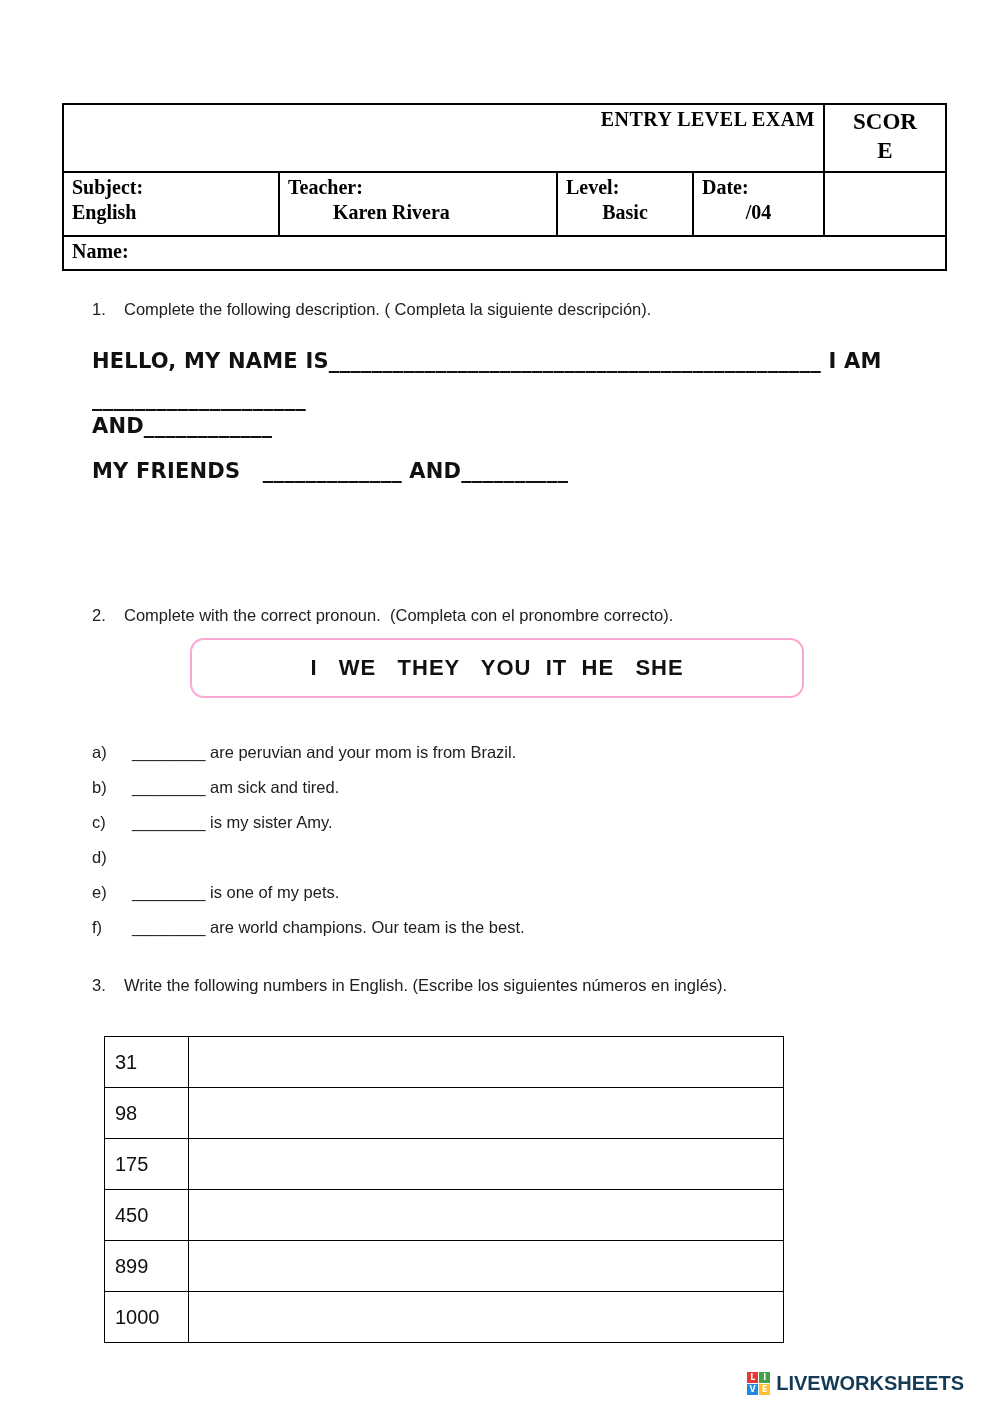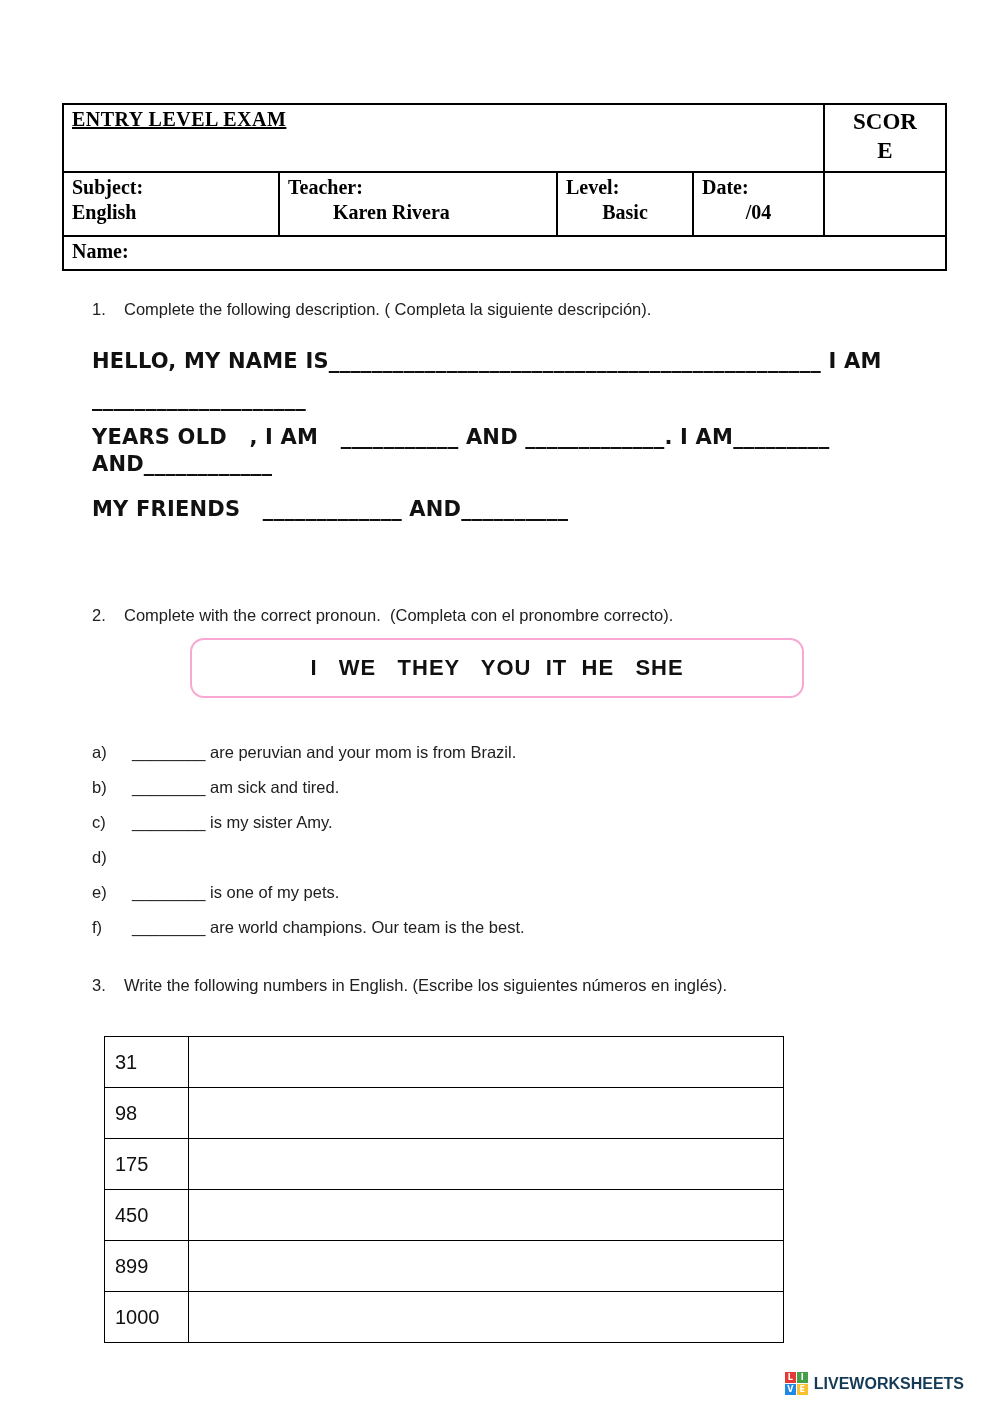--- a/index.html
+++ b/index.html
@@ -14,21 +14,21 @@
 
   
   .header-table{
     position:absolute;top:103px;left:62px;
     border-collapse:collapse;table-layout:fixed;
     width:883px;
     font-family:"Liberation Serif", serif;
     font-weight:bold;color:#000;
   }
   .header-table td{border:2px solid #000;padding:3px 8px 5px 8px;vertical-align:top;font-size:20px;}
-  .title-cell{height:58px;text-align:left;vertical-align:middle;font-size:23px;letter-spacing:.5px;text-decoration:underline;}
+  .title-cell{height:58px;text-align:right;vertical-align:middle;font-size:23px;letter-spacing:.5px;}
   .score-cell{text-align:center;vertical-align:middle;}
   .score-text{display:inline-block;width:64px;word-break:break-all;text-align:center;font-size:23px;line-height:1.25;}
   .row-fields td{height:54px;}
   .cell-label{font-size:20px;}
   .cell-value{font-size:20px;margin-top:2px;}
   .value-indent{padding-left:45px;}
   .value-center{text-align:center;}
   .name-cell{height:24px;font-size:20px;}
 
   
@@ -71,21 +71,21 @@
   .num-cell{width:72px;padding-left:10px;font-size:20px;color:#111;}
   .ans-cell{background:#ffffff;}
 
   
   .footer{position:absolute;top:1372px;right:36px;display:flex;align-items:center;gap:6px;}
   .logo-grid{display:grid;grid-template-columns:11px 11px;grid-template-rows:11px 11px;gap:1px;}
   .logo-sq{
     width:11px;height:11px;color:#fff;font-weight:bold;font-size:8px;
     line-height:11px;text-align:center;font-family:"DejaVu Sans", sans-serif;
   }
-  .wordmark{font-weight:bold;font-size:16px;letter-spacing:0;color:#143a56;}
+  .wordmark{font-weight:bold;font-size:20px;letter-spacing:0;color:#143a56;}
 </style>
 </head>
 <body>
 
 <div class="page">
 
   <table class="header-table">
     <colgroup>
       <col style="width:216px">
         <col style="width:278px">
@@ -130,21 +130,20 @@
     </table>
 
   <div class="prompt-row" style="top:300px;">
     <span class="prompt-num">1.</span>
     <span class="prompt-text">Complete the following description. ( Completa la siguiente descripción).</span>
   </div>
 
   <div class="desc-block">
     <div class="desc-line">HELLO, MY NAME IS______________________________________________ I AM</div>
     <div class="desc-line mt-a">____________________</div>
-    <div class="desc-line mt-a">YEARS OLD   , I AM   ___________ AND _____________. I AM_________</div>
     <div class="desc-line mt-b">AND____________</div>
     <div class="desc-line mt-c">MY FRIENDS   _____________ AND__________</div>
   </div>
 
   <div class="prompt-row" style="top:606px;">
     <span class="prompt-num">2.</span>
     <span class="prompt-text">Complete with the correct pronoun.  (Completa con el pronombre correcto).</span>
   </div>
 
   <div class="pronoun-box">

